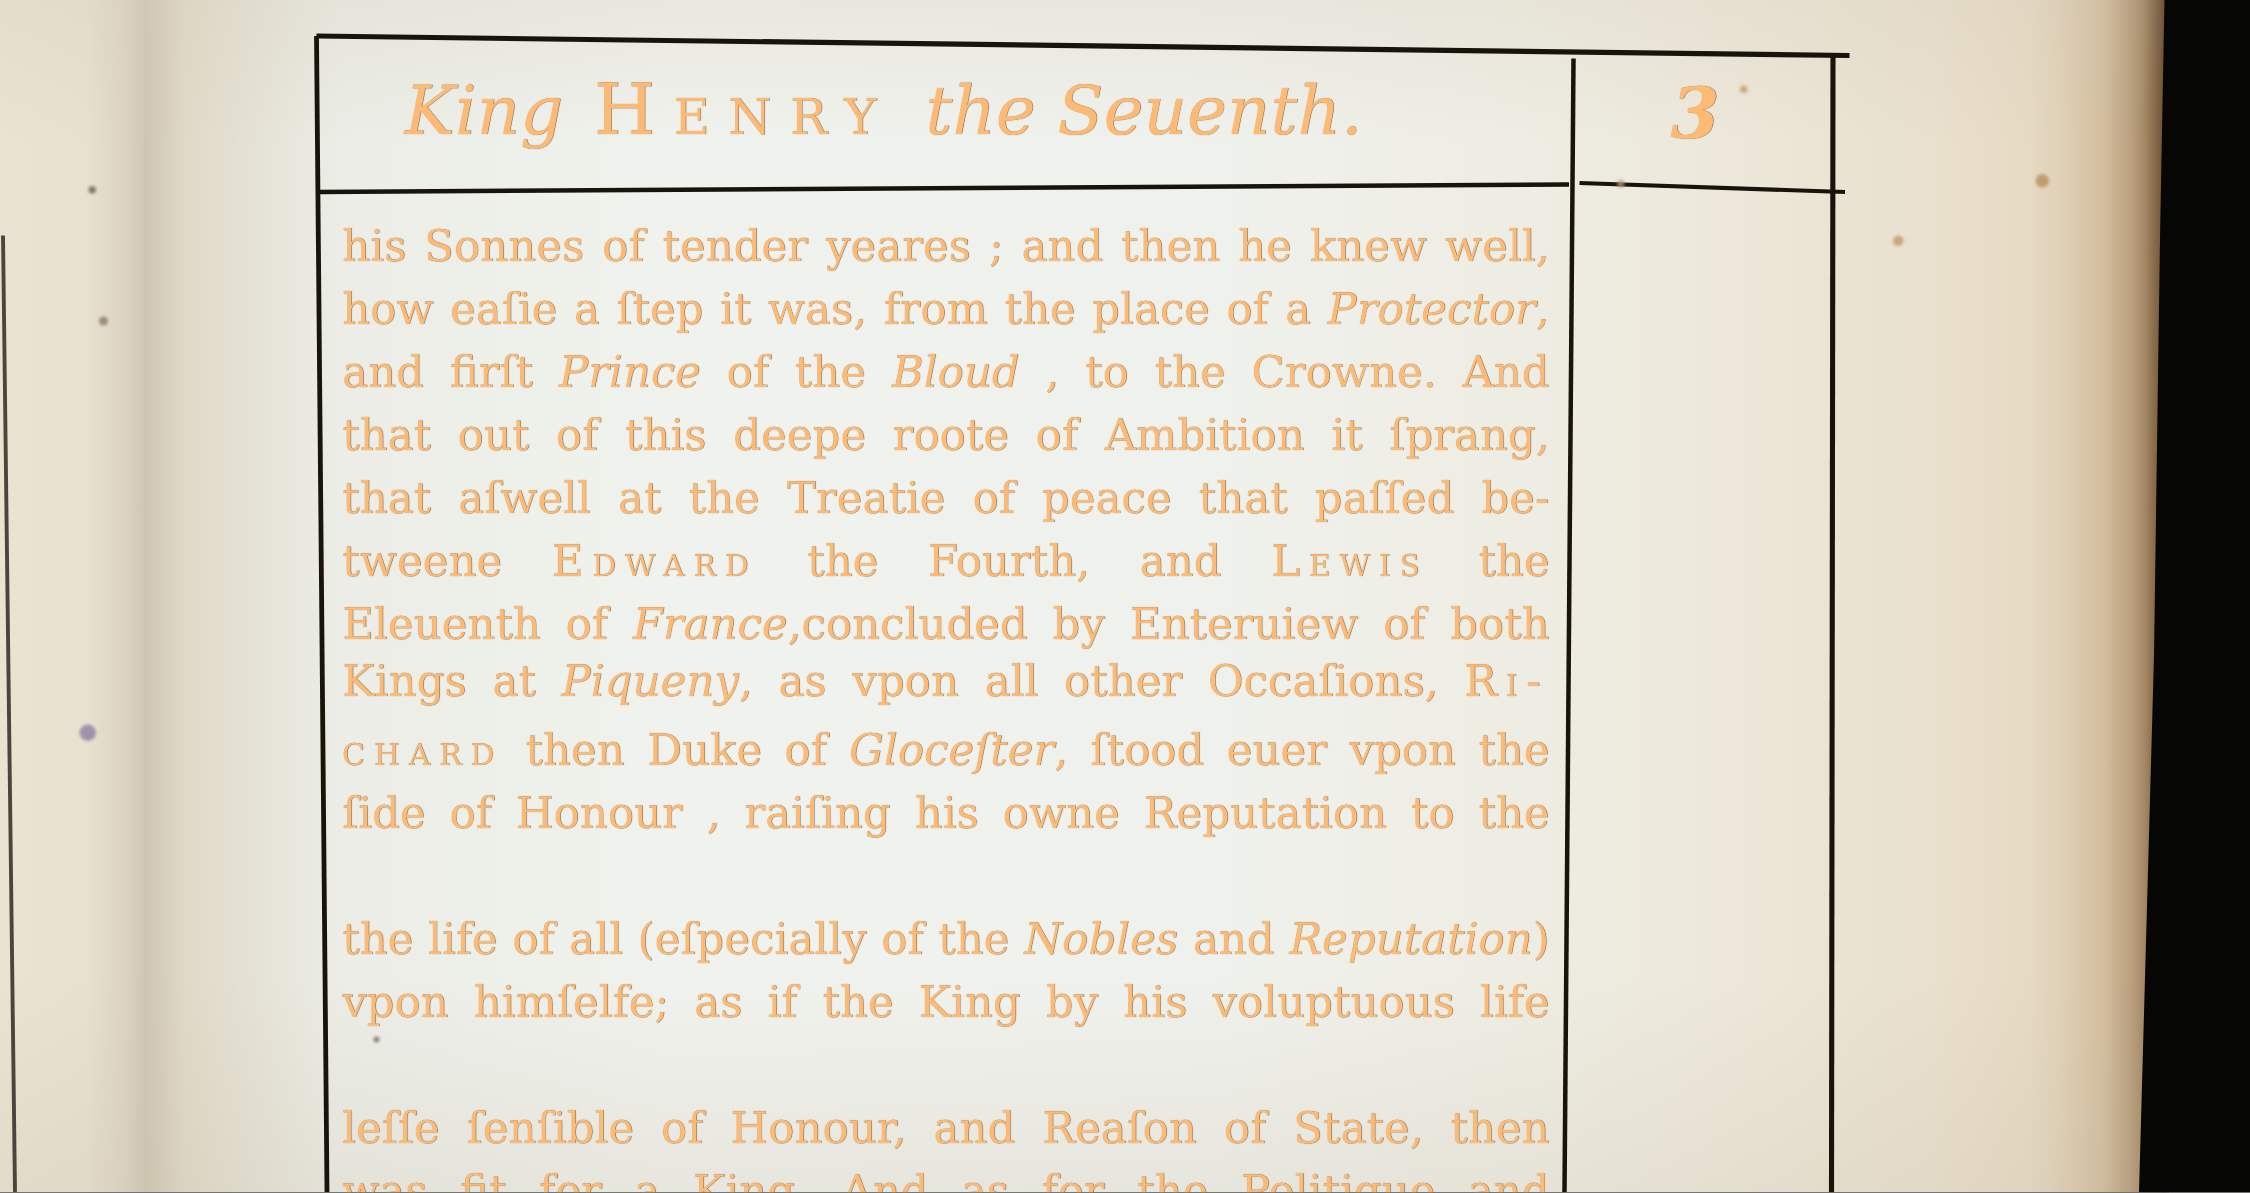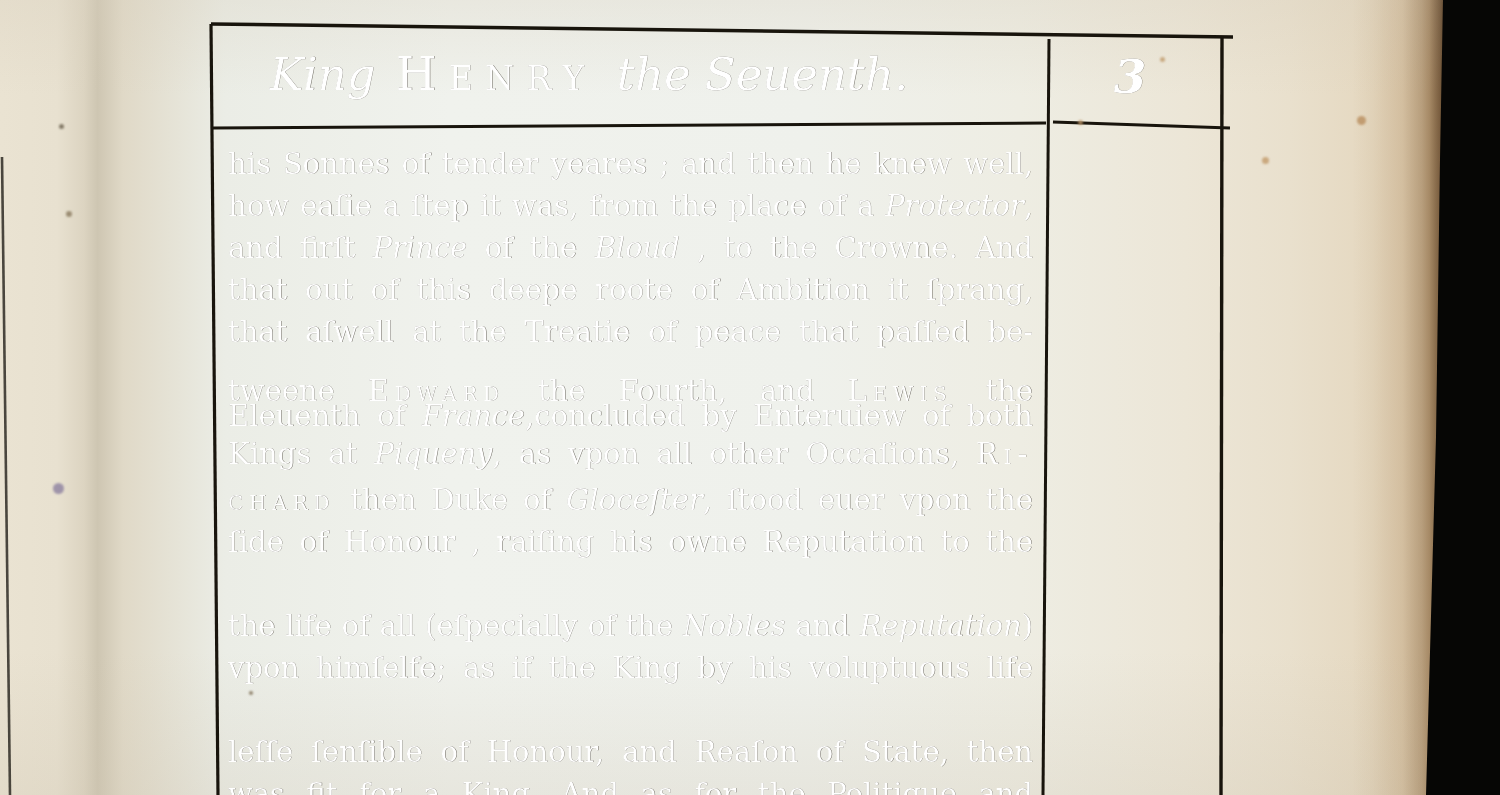--- a/index.html
+++ b/index.html
@@ -14,21 +14,21 @@
       #8a6e4c 96.4%, #e9e0cd 96.4%);}
   .paper-vert{position:absolute;inset:0;
     background:linear-gradient(180deg, rgba(214,205,187,.28) 0%, rgba(214,205,187,0) 12%,
       rgba(214,205,187,0) 82%, rgba(200,190,170,.22) 100%);}
   .edge-burn{position:absolute;top:0;left:1352px;width:92px;height:795px;
     background:linear-gradient(90deg, rgba(150,110,60,0) 0%, rgba(146,104,56,.14) 55%,
       rgba(104,68,30,.38) 84%, rgba(58,34,14,.62) 100%);}
   .black-edge{position:absolute;inset:0;background:#060605;
     clip-path:polygon(1443px 0%, 100% 0%, 100% 100%, 1426px 100%, 1436px 55%, 1440px 20%);}
   .rules{position:absolute;inset:0;pointer-events:none;}
-  .ink{color:#ffffff;text-shadow:.3px .3px .5px rgba(28,22,10,.65);}
+  .ink{color:#fdba74;text-shadow:.3px .3px .5px rgba(28,22,10,.65);}
   .running-header{position:absolute;top:44px;left:238px;width:702px;height:64px;
     text-align:center;font-size:45px;line-height:60px;white-space:nowrap;}
   .page-number{position:absolute;top:48px;left:1088px;width:84px;height:60px;
     text-align:center;font-size:47px;line-height:58px;font-weight:bold;font-style:italic;}
   .body-text{position:absolute;inset:0;}
   .line{position:absolute;left:228px;width:805px;height:42px;overflow:hidden;
     font-size:29px;line-height:42px;text-align:justify;text-align-last:justify;}
   .s-r{font-style:normal;}
   .s-i{font-style:italic;}
   .s-sc{font-variant:small-caps;letter-spacing:.20em;}
@@ -61,21 +61,21 @@
   <div class="running-header ink"><span class="t-i">King </span><span class="t-sc">Henry</span><span class="t-i"> the Seuenth.</span></div>
 
   <div class="page-number ink">3</div>
 
   <div class="body-text ink">
       <div class="line" style="top: 143px;"><span class="s-r">his Sonnes of tender yeares ; and then he knew well,</span></div>
       <div class="line" style="top: 185px;"><span class="s-r">how eaſie a ſtep it was, from the place of a </span><span class="s-i">Protector</span><span class="s-r">,</span></div>
       <div class="line" style="top: 227px;"><span class="s-r">and firſt </span><span class="s-i">Prince</span><span class="s-r"> of the </span><span class="s-i">Bloud</span><span class="s-r"> , to the Crowne.  And</span></div>
       <div class="line" style="top: 269px;"><span class="s-r">that out of this deepe roote of Ambition it ſprang,</span></div>
       <div class="line" style="top: 311px;"><span class="s-r">that aſwell at the Treatie of peace that paſſed be-</span></div>
-      <div class="line" style="top: 370px;"><span class="s-r">tweene </span><span class="s-sc">Edward</span><span class="s-r"> the Fourth, and </span><span class="s-sc">Lewis</span><span class="s-r"> the</span></div>
+      <div class="line" style="top: 353px;"><span class="s-r">tweene </span><span class="s-sc">Edward</span><span class="s-r"> the Fourth, and </span><span class="s-sc">Lewis</span><span class="s-r"> the</span></div>
       <div class="line" style="top: 395px;"><span class="s-r">Eleuenth of </span><span class="s-i">France</span><span class="s-r">,concluded by Enteruiew of both</span></div>
       <div class="line" style="top: 433px;"><span class="s-r">Kings at </span><span class="s-i">Piqueny</span><span class="s-r">, as vpon all other Occaſions, </span><span class="s-sc">Ri-</span></div>
       <div class="line" style="top: 479px;"><span class="s-sc">chard</span><span class="s-r"> then Duke of </span><span class="s-i">Gloceſter</span><span class="s-r">, ſtood euer vpon the</span></div>
       <div class="line" style="top: 521px;"><span class="s-r">ſide of Honour , raiſing his owne Reputation to the</span></div>
       <div class="line" style="top: 605px;"><span class="s-r">the life of all (eſpecially of the </span><span class="s-i">Nobles</span><span class="s-r"> and </span><span class="s-i">Reputation</span><span class="s-r">)</span></div>
       <div class="line" style="top: 647px;"><span class="s-r">vpon himſelfe; as if the King by his voluptuous life</span></div>
       <div class="line" style="top: 731px;"><span class="s-r">leſſe ſenſible of Honour, and Reaſon of State, then</span></div>
       <div class="line" style="top: 773px;"><span class="s-r">was fit for a King.  And as for the Politique and</span></div>
     </div>
 

